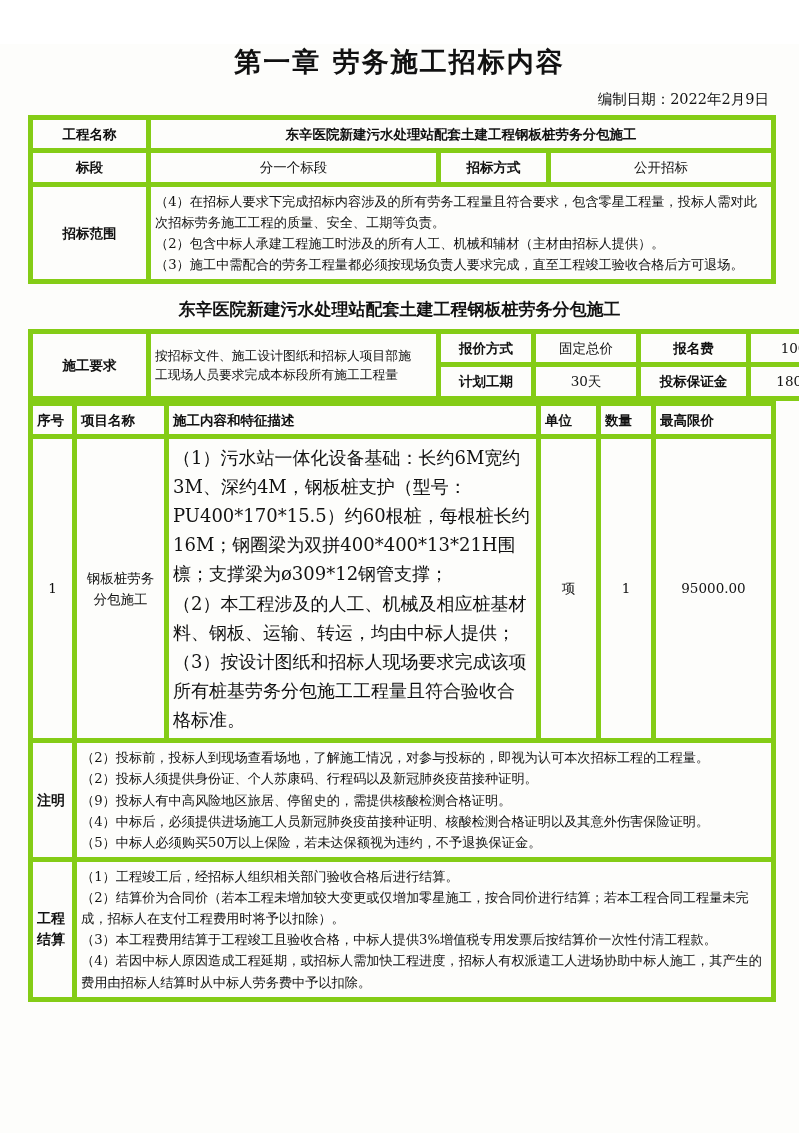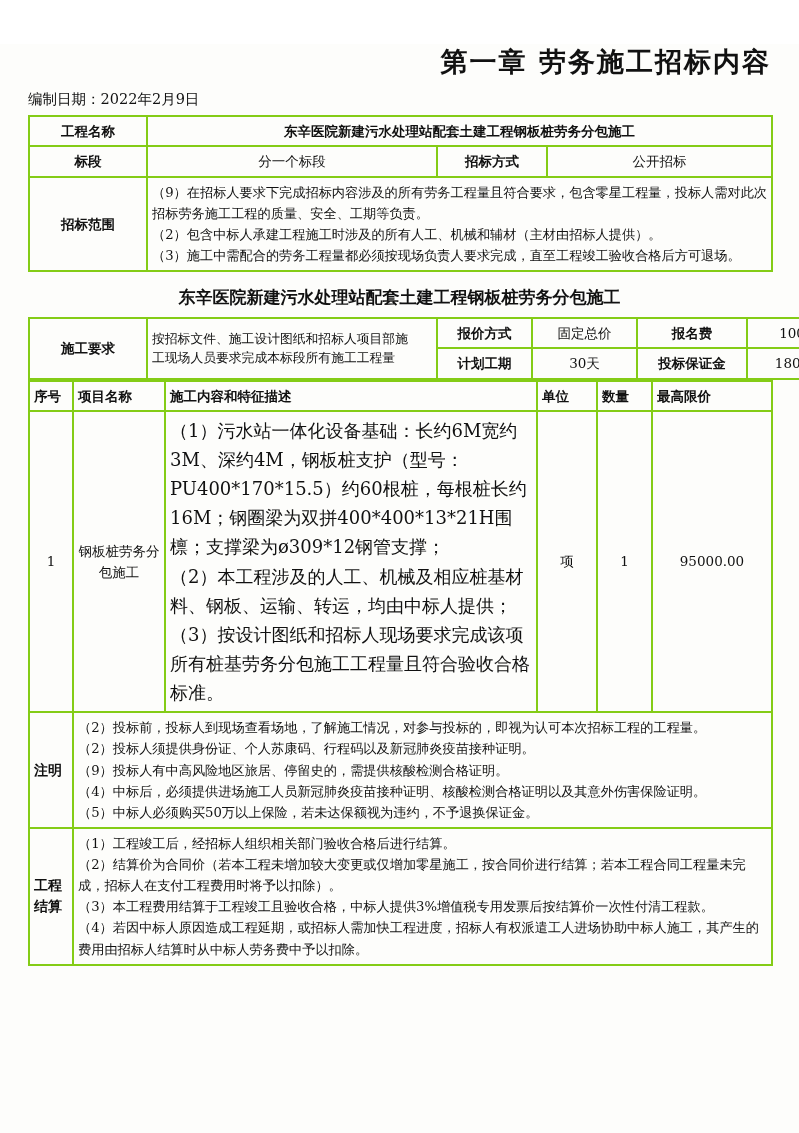--- a/index.html
+++ b/index.html
@@ -17,43 +17,44 @@
   }
   .page {
     position: relative;
     width: 799px;
     height: 1133px;
     box-sizing: border-box;
     padding: 0 28px;
     background: #fdfdfb;
   }
   .doc-title {
-    text-align: right;
+    text-align: center;
     font-size: 27px;
     font-weight: bold;
     letter-spacing: 2px;
     margin-top: 44px;
     margin-bottom: 10px;
     font-family: "DejaVu Serif", "Liberation Serif", serif;
   }
   .date-line {
+    text-align: right;
     font-size: 14.5px;
     margin-right: 2px;
     margin-bottom: 6px;
     font-family: "DejaVu Serif", "Liberation Serif", serif;
   }
   table {
     border-collapse: collapse;
     width: 743px;
     table-layout: fixed;
     font-size: 13.5px;
     font-family: "DejaVu Serif", "Liberation Serif", serif;
   }
   table td {
-    border: 2px solid #84cc16;
+    border: 5px solid #84cc16;
     padding: 4px 4px;
     vertical-align: middle;
     line-height: 1.5;
   }
   .c { text-align: center; }
   .b { font-weight: bold; }
   .small { font-size: 12.8px; margin-top: 12px; }
   .sec-title {
     text-align: center;
     font-size: 17px;
@@ -99,21 +100,21 @@
       </tr>
       <tr>
         <td class="c b">标段</td>
         <td class="c">分一个标段</td>
         <td class="c b">招标方式</td>
         <td class="c">公开招标</td>
       </tr>
       <tr>
         <td class="c b">招标范围</td>
         <td colspan="3" class="para">
-          <div>（9）在招标人要求下完成招标内容涉及的所有劳务工程量且符合要求，包含零星工程量，投标人需对此次招标劳务施工工程的质量、安全、工期等负责。</div>
+          <div>（4）在招标人要求下完成招标内容涉及的所有劳务工程量且符合要求，包含零星工程量，投标人需对此次招标劳务施工工程的质量、安全、工期等负责。</div>
           <div>（2）包含中标人承建工程施工时涉及的所有人工、机械和辅材（主材由招标人提供）。</div>
           <div>（3）施工中需配合的劳务工程量都必须按现场负责人要求完成，直至工程竣工验收合格后方可退场。</div>
         </td>
       </tr>
     </tbody>
   </table>
   </div>
 
   <div class="sec-title">东辛医院新建污水处理站配套土建工程钢板桩劳务分包施工</div>
 

